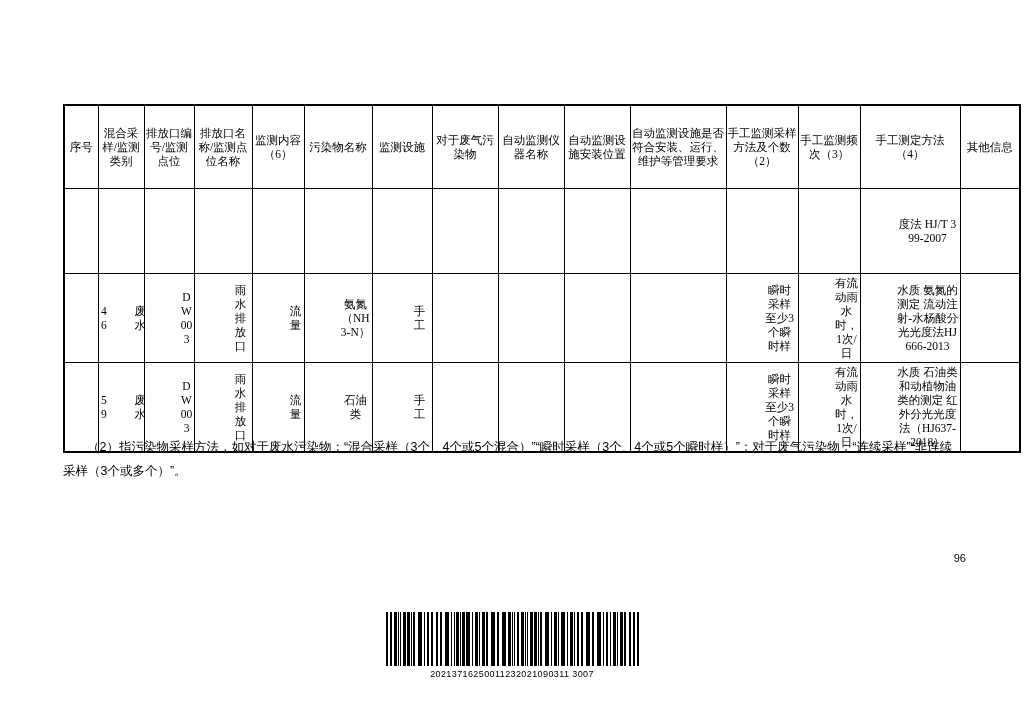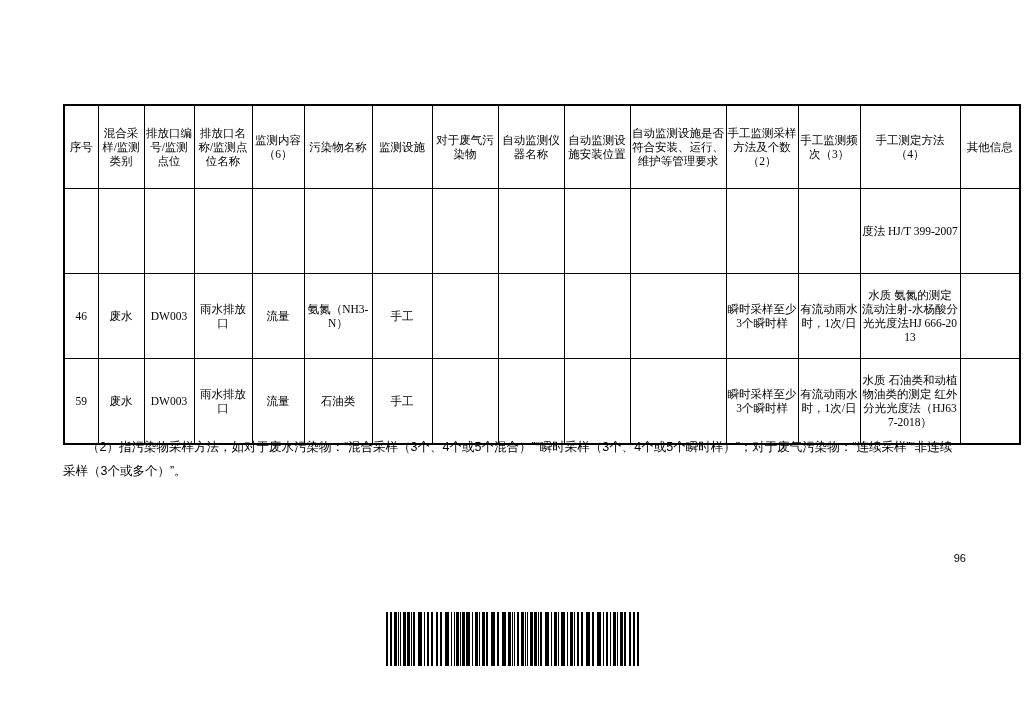--- a/index.html
+++ b/index.html
@@ -40,20 +40,21 @@
     vertical-align: middle;
     padding: 2px 1px;
     font-weight: normal;
     word-break: break-all;
   }
   table.monitor-table thead th {
     height: 78px;
   }
   table.monitor-table tbody td {
     height: 80px;
+    padding-left: 36px;
   }
   
   table.monitor-table {
     border: 2px solid #000000;
   }
 
   .c0  { width: 34px; }
   .c1  { width: 46px; }
   .c2  { width: 50px; }
   .c3  { width: 58px; }
@@ -220,15 +221,16 @@
   </table>
 
   <div class="notes">
     <div class="note-line-2">（2）指污染物采样方法，如对于废水污染物：“混合采样（3个、4个或5个混合）”“瞬时采样（3个、4个或5个瞬时样）”；对于废气污染物：“连续采样”“非连续采样（3个或多个）”。</div>
   </div>
 
   <div class="page-number">96</div>
 
   <div class="barcode-wrap">
     <div class="barcode" id="barcode"><i style="width:2px"></i><i class="s" style="width:2px"></i><i style="width:2px"></i><i class="s" style="width:2px"></i><i style="width:3px"></i><i class="s" style="width:1px"></i><i style="width:1px"></i><i class="s" style="width:1px"></i><i style="width:1px"></i><i class="s" style="width:2px"></i><i style="width:3px"></i><i class="s" style="width:1px"></i><i style="width:3px"></i><i class="s" style="width:1px"></i><i style="width:1px"></i><i class="s" style="width:1px"></i><i style="width:2px"></i><i class="s" style="width:3px"></i><i style="width:4px"></i><i class="s" style="width:2px"></i><i style="width:1px"></i><i class="s" style="width:2px"></i><i style="width:2px"></i><i class="s" style="width:2px"></i><i style="width:2px"></i><i class="s" style="width:3px"></i><i style="width:2px"></i><i class="s" style="width:2px"></i><i style="width:2px"></i><i class="s" style="width:3px"></i><i style="width:4px"></i><i class="s" style="width:2px"></i><i style="width:1px"></i><i class="s" style="width:2px"></i><i style="width:1px"></i><i class="s" style="width:1px"></i><i style="width:3px"></i><i class="s" style="width:1px"></i><i style="width:1px"></i><i class="s" style="width:1px"></i><i style="width:3px"></i><i class="s" style="width:1px"></i><i style="width:4px"></i><i class="s" style="width:2px"></i><i style="width:1px"></i><i class="s" style="width:2px"></i><i style="width:3px"></i><i class="s" style="width:1px"></i><i style="width:1px"></i><i class="s" style="width:2px"></i><i style="width:3px"></i><i class="s" style="width:1px"></i><i style="width:2px"></i><i class="s" style="width:3px"></i><i style="width:4px"></i><i class="s" style="width:2px"></i><i style="width:2px"></i><i class="s" style="width:3px"></i><i style="width:4px"></i><i class="s" style="width:2px"></i><i style="width:3px"></i><i class="s" style="width:1px"></i><i style="width:1px"></i><i class="s" style="width:1px"></i><i style="width:1px"></i><i class="s" style="width:2px"></i><i style="width:2px"></i><i class="s" style="width:2px"></i><i style="width:3px"></i><i class="s" style="width:1px"></i><i style="width:1px"></i><i class="s" style="width:1px"></i><i style="width:1px"></i><i class="s" style="width:2px"></i><i style="width:3px"></i><i class="s" style="width:1px"></i><i style="width:3px"></i><i class="s" style="width:1px"></i><i style="width:1px"></i><i class="s" style="width:1px"></i><i style="width:2px"></i><i class="s" style="width:3px"></i><i style="width:4px"></i><i class="s" style="width:2px"></i><i style="width:1px"></i><i class="s" style="width:2px"></i><i style="width:3px"></i><i class="s" style="width:1px"></i><i style="width:1px"></i><i class="s" style="width:2px"></i><i style="width:4px"></i><i class="s" style="width:2px"></i><i style="width:1px"></i><i class="s" style="width:2px"></i><i style="width:3px"></i><i class="s" style="width:1px"></i><i style="width:1px"></i><i class="s" style="width:2px"></i><i style="width:2px"></i><i class="s" style="width:2px"></i><i style="width:2px"></i><i class="s" style="width:3px"></i><i style="width:4px"></i><i class="s" style="width:2px"></i><i style="width:2px"></i><i class="s" style="width:3px"></i><i style="width:4px"></i><i class="s" style="width:2px"></i><i style="width:1px"></i><i class="s" style="width:2px"></i><i style="width:2px"></i><i class="s" style="width:2px"></i><i style="width:1px"></i><i class="s" style="width:2px"></i><i style="width:3px"></i><i class="s" style="width:1px"></i><i style="width:1px"></i><i class="s" style="width:2px"></i><i style="width:3px"></i><i class="s" style="width:1px"></i><i style="width:2px"></i><i class="s" style="width:3px"></i><i style="width:2px"></i><i class="s" style="width:2px"></i><i style="width:2px"></i><i class="s" style="width:2px"></i><i style="width:2px"></i></div>
+    <div class="barcode-text">20213716250011232021090311 3007</div>
   </div>
 
 </div>
 
 </body></html>

